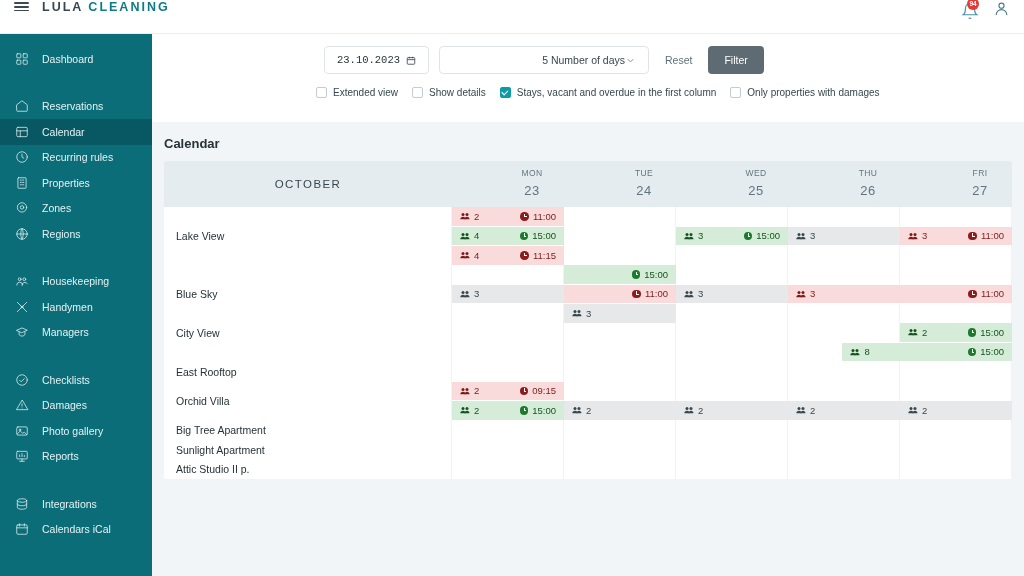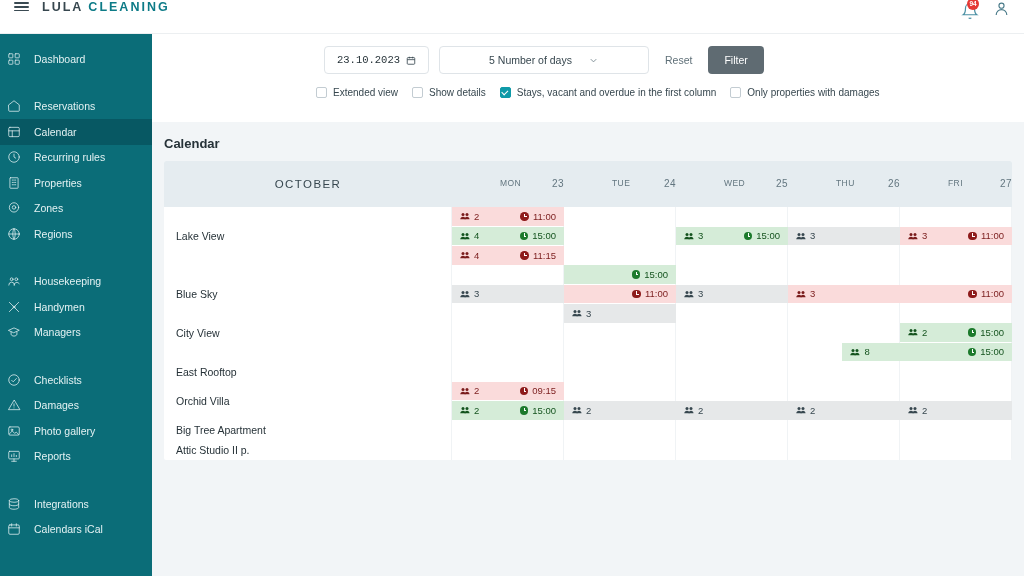--- a/index.html
+++ b/index.html
@@ -36,41 +36,41 @@
 
   
   .sidebar {
     position:absolute; top:34px; left:0; width:152px; height:542px;
     background:#0b6d78;
     padding-top:12px;
     overflow:hidden;
   }
   .nav-item {
     display:flex; align-items:center; height:25.5px;
-    padding-left:6px; gap:12px; cursor:pointer;
+    padding-left:14px; gap:12px; cursor:pointer;
     color:#e4f2f3; font-size:10.5px;
   }
   .nav-item.active { background:#075863; }
   .nav-item .ic { width:16px; height:16px; flex:none; display:flex; align-items:center; justify-content:center; }
   .nav-item .ic svg { width:14px; height:14px; stroke:#e4f2f3; fill:none; stroke-width:1.3; }
   .nav-gap { height:22px; }
 
   
   .content { position:absolute; top:34px; left:152px; width:872px; height:542px; }
 
   .filterbar { background:#fff; padding:12px 0 10px 0; height:88px; }
   .filter-row1 { display:flex; align-items:center; gap:10px; padding-left:172px; }
   .pill {
     border:1px solid #dfe4e8; border-radius:4px; height:28px;
     display:flex; align-items:center; padding:0 12px;
     font-size:10.5px; color:#37474f; background:#fff;
   }
   .date-pill { width:105px; justify-content:space-between; gap:6px; }
   .date-pill .dval { font-size:10.5px; color:#263238;font-family:Liberation Mono, monospace; }
-  .sel-pill { width:210px; justify-content:center;gap:16px; }
+  .sel-pill { width:210px; justify-content:flex-end; }
   .sel-pill .sval { font-size:10.5px; color:#37474f; }
   .reset-link { font-size:10.5px; color:#5f7078; cursor:pointer; margin-left:6px; }
   .filter-btn {
     background:#5f6b72; color:#fff; font-size:10.5px;
     border:none; border-radius:4px; height:28px; padding:0 16px;
     cursor:pointer; margin-left:6px;
   }
   .filter-row2 { display:flex; align-items:center; gap:14px; padding-left:164px; margin-top:13px; }
   .chk { display:flex; align-items:center; gap:6px; font-size:10px; color:#37474f; cursor:pointer; }
   .box {
@@ -84,25 +84,25 @@
   }
 
   .cal-wrap { padding:0 12px; }
   .cal-title { font-size:13px; font-weight:700; color:#263238; padding:14px 0 10px 0; }
   .cal-card { background:#fff; border-radius:2px; overflow:hidden; }
 
   .cal-head { display:flex; background:#e5ecf0; height:46px;gap:48px; }
   .cal-head .namecol { width:288px; display:flex; align-items:center; justify-content:center; }
   .cal-head .month { font-size:11.5px; letter-spacing:1.4px; color:#37474f; }
   .cal-head .daycol {
-    flex:1; display:flex; flex-direction:row; align-items:center; justify-content:space-between;
+    flex:1; display:flex; flex-direction:column; align-items:center; justify-content:center;
     color:#62757f; font-size:8.5px; line-height:1.55; letter-spacing:.4px;
   }
   .cal-head .daycol .dn { font-size:8.5px; }
-  .cal-head .daycol .dd { font-size:10px; }
+  .cal-head .daycol .dd { font-size:13px; }
 
   .grid { position:relative; }
   .gridlines { position:absolute; inset:0; display:flex; pointer-events:none; }
   .gridlines .gcell { border-right:1px solid #f0f3f5; }
   .gridlines .gcell.first { width:288px; }
   .gridlines .gcell.day { flex:1; }
 
   .prow { display:flex; align-items:stretch; position:relative; }
   .pname {
     width:288px; flex:none; display:flex; align-items:center;
@@ -678,20 +678,24 @@
                   <span class="num">2</span>
                 </span>
               </div>
             </div>
           </div>
           <div class="prow" style="height: 19.5px;">
             <div class="pname">Big Tree Apartment</div>
             <div class="lanes"></div>
           </div>
           <div class="prow" style="height: 19.5px;">
+            <div class="pname">Sunlight Apartment</div>
+            <div class="lanes"></div>
+          </div>
+          <div class="prow" style="height: 19.5px;">
             <div class="pname">Attic Studio II p.</div>
             <div class="lanes"></div>
           </div>
         </div>
     </div>
   </div>
 
 </div>
 
 </body></html>

